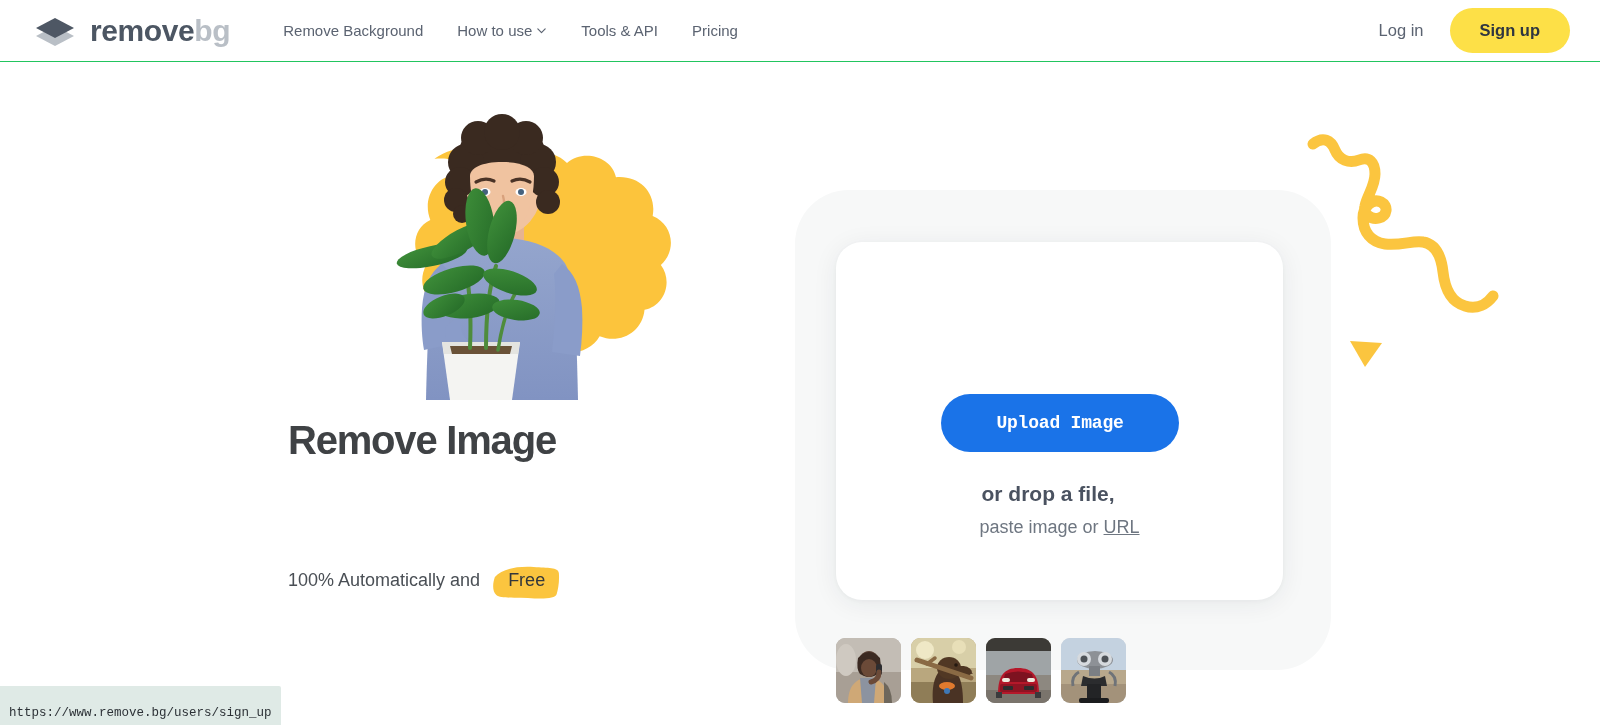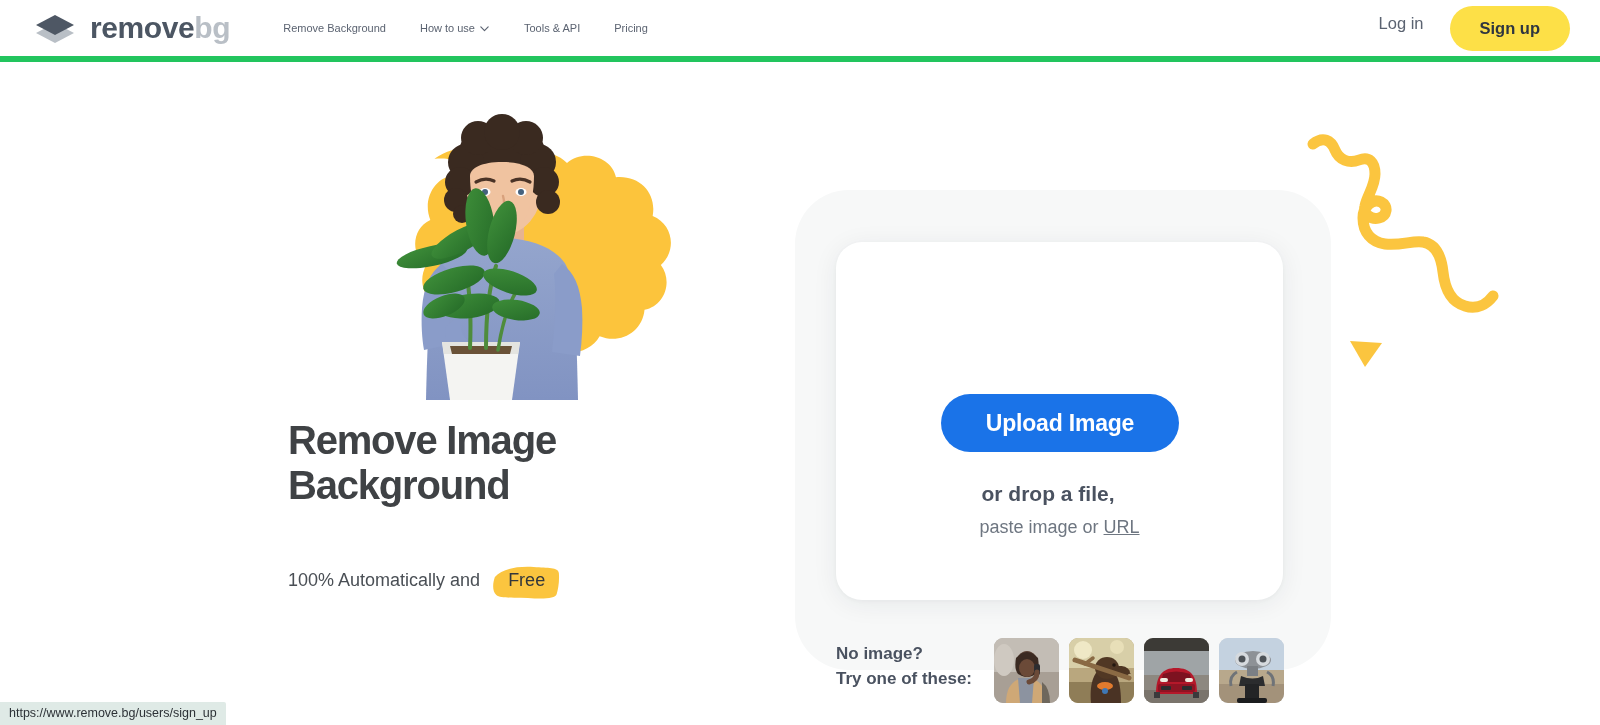--- a/index.html
+++ b/index.html
@@ -11,49 +11,49 @@
     font-family: "Liberation Sans", sans-serif;
     -webkit-font-smoothing: antialiased;
   }
   .page { position: relative; width: 1600px; height: 725px; background: #ffffff; }
 
   
   .header {
     position: absolute; top: 0; left: 0;
     width: 1600px; height: 62px;
     background: #ffffff;
-    border-bottom: 6px solid #22c55e;
+    border-bottom: 1px solid #22c55e;
     display: flex; align-items: center;
     z-index: 40;
   }
   .logo-wrap {
     display: flex; align-items: center; gap: 13px;
     margin-left: 33px; cursor: pointer;
   }
   .logo-mark { position: relative; width: 44px; height: 34px; }
   .logo-mark .lay-back {
     position: absolute; left: 2px; top: 11px; width: 40px; height: 22px;
   }
   .logo-mark .lay-front {
     position: absolute; left: 2px; top: 3px; width: 40px; height: 22px;
   }
   .logo-text { font-size: 30px; font-weight: 700; letter-spacing: -0.4px; line-height: 1; }
   .logo-text .w1 { color: #4c5663; }
   .logo-text .w2 { color: #b9bfc6; }
 
   .nav { display: flex; align-items: center; gap: 0px; margin-left: 36px; }
   .nav-item {
-    font-size: 11px; color: #5b6371; padding: 8px 17px;
+    font-size: 15px; color: #5b6371; padding: 8px 17px;
     cursor: pointer; white-space: nowrap;
     display: flex; align-items: center; gap: 4px;
   }
   .chev { display: inline-block; width: 11px; height: 11px; }
 
   .header-right {
-    margin-left: auto; display: flex; 
+    margin-left: auto; display: flex; align-items: center;
     gap: 10px; margin-right: 30px;
   }
   .login-link {
     font-size: 16.5px; color: #5b6371; padding: 8px 16px; cursor: pointer;
   }
   .signup-btn {
     font-size: 16.5px; font-weight: 600; color: #2f3640;
     background: #fde047; border: none; border-radius: 26px;
     padding: 13px 30px; cursor: pointer;
     font-family: "Liberation Sans", sans-serif;
@@ -90,23 +90,23 @@
     position: absolute; left: 836px; top: 242px;
     width: 447px; height: 358px;
     background: #ffffff; border-radius: 26px;
     box-shadow: 0 4px 26px rgba(30,40,60,0.07), 0 1px 4px rgba(30,40,60,0.04);
   }
   .upload-btn {
     position: absolute; left: 105px; top: 152px;
     width: 238px; height: 58px;
     background: #1a73e8; color: #ffffff;
     border: none; border-radius: 30px;
-    font-size: 23px; font-weight: 700;
+    font-size: 18px; font-weight: 700;
     cursor: pointer; letter-spacing: -0.2px;
-    font-family: Liberation Sans, sans-serif;
+    font-family: Liberation Mono, monospace;
   }
   .drop-text {
     position: absolute; left: 0; top: 240px; width: 424px;
     text-align: center; font-size: 21px; font-weight: 600; color: #4a5260;
   }
   .paste-text {
     position: absolute; left: 0; top: 275px; width: 447px;
     text-align: center; font-size: 18px; color: #6e7681;
   }
   .paste-text a { color: #6e7681; text-decoration: underline; cursor: pointer; }
@@ -126,22 +126,22 @@
 
   
   .squiggle { position: absolute; left: 1305px; top: 130px; width: 215px; height: 215px; pointer-events: none; }
   .tri { position: absolute; left: 1348px; top: 338px; width: 36px; height: 30px; pointer-events: none; }
 
   
   .status-bar {
     position: absolute; left: 0; bottom: 0;
     background: #dfeae6;
     color: #2c3136; font-size: 12.5px;
-    padding: 4px 9px 5px 9px;
-    font-family: Liberation Sans, sans-serif;
+    padding: 20px 9px 5px 9px;
+    font-family: Liberation Mono, monospace;
     z-index: 90;
     border-top-right-radius: 2px;
   }
 </style>
 </head>
 <body>
 
 <div class="page">
 
   <div class="header">
@@ -281,21 +281,20 @@
             <ellipse cx="190" cy="172" rx="28" ry="11" transform="rotate(18 190 172)"></ellipse>
             <ellipse cx="196" cy="200" rx="24" ry="10" transform="rotate(8 196 200)"></ellipse>
             <ellipse cx="124" cy="196" rx="22" ry="10" transform="rotate(-22 124 196)"></ellipse>
           </g>
         </g>
       </svg>
     </div>
 
     <h1 class="headline">
       <span>Remove Image</span><br>
-      <span>Background</span>
     </h1>
 
     <div class="subline">
       <span>100% Automatically and</span>
       <span class="free-wrap">
         <svg viewBox="0 0 96 42" preserveAspectRatio="none">
           <path fill="#fbc53f" d="M4 16 C14 8 34 5 58 6 C78 7 92 6 93 12
             C94 20 92 28 90 33 C88 38 70 38 50 37 C30 36 12 38 6 34
             C0 30 1 22 4 16 Z"></path>
         </svg>
@@ -308,24 +307,20 @@
 
   <div class="upload-card">
     <button class="upload-btn">Upload Image</button>
     <div class="drop-text">or drop a file,</div>
     <div class="paste-text">
       <span>paste image or </span><a>URL</a>
     </div>
   </div>
 
   <div class="samples">
-    <div class="samples-label">
-      <div>No image?</div>
-      <div>Try one of these:</div>
-    </div>
     <div class="thumbs">
 
       <div class="thumb">
         <svg viewBox="0 0 65 65">
           <rect width="65" height="65" fill="#b9b3ab"></rect>
           <rect x="0" y="0" width="65" height="34" fill="#c3bdb5"></rect>
           <rect x="0" y="34" width="65" height="31" fill="#a89f95"></rect>
           <ellipse cx="10" cy="22" rx="10" ry="16" fill="#cfc9c1"></ellipse>
           <path d="M12 65 C12 48 20 40 32 40 C46 40 52 50 52 65 Z" fill="#cfa876"></path>
           <path d="M24 40 l16 0 l-2 25 l-12 0 Z" fill="#8c93a0"></path>

